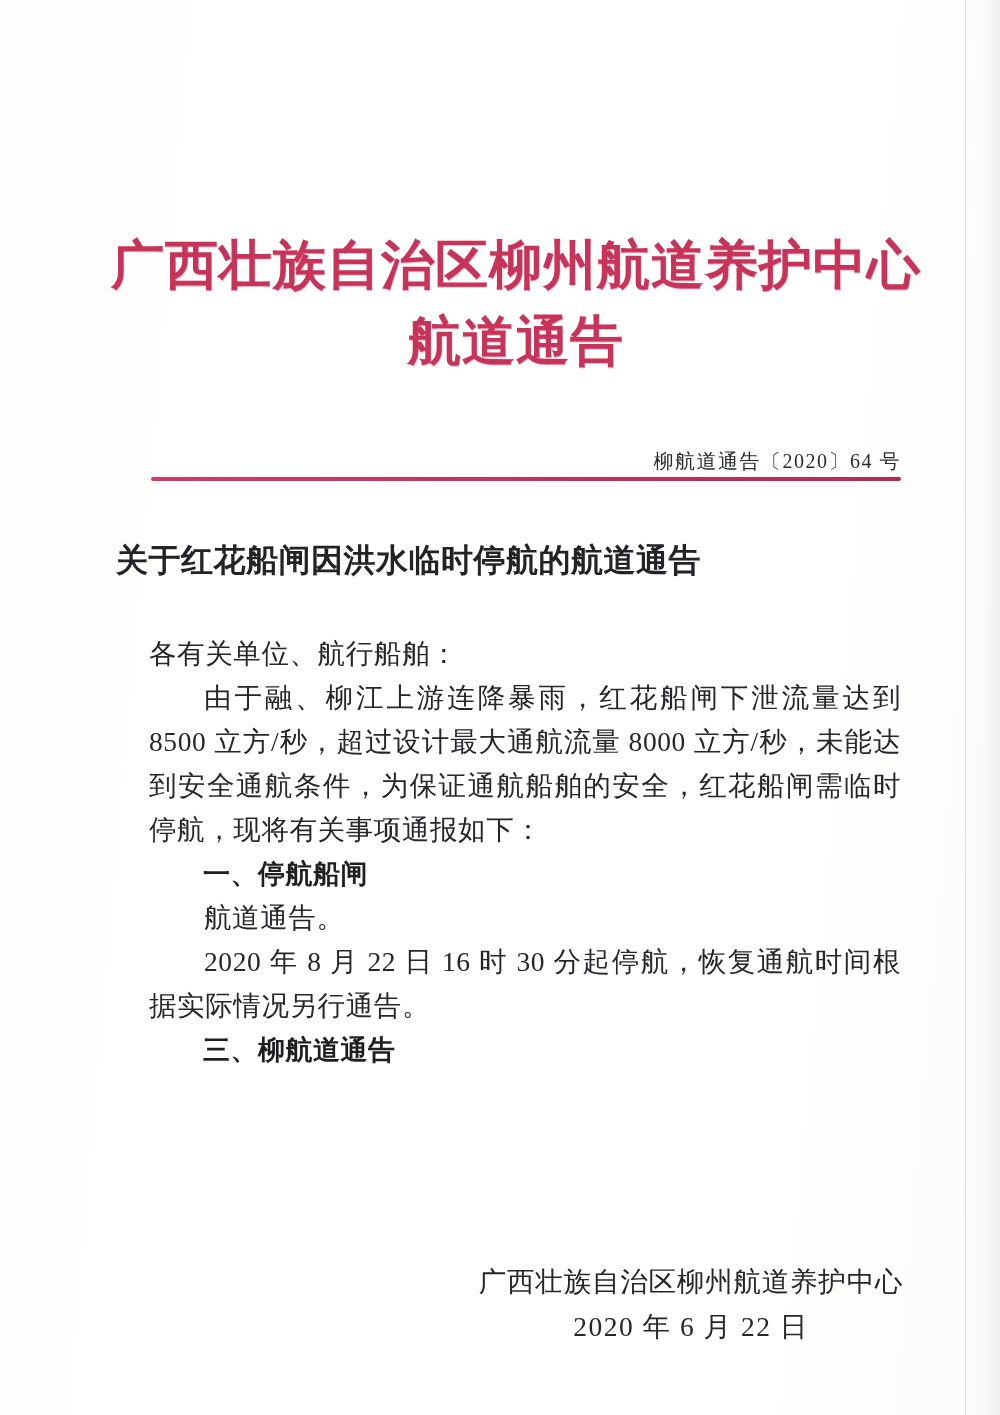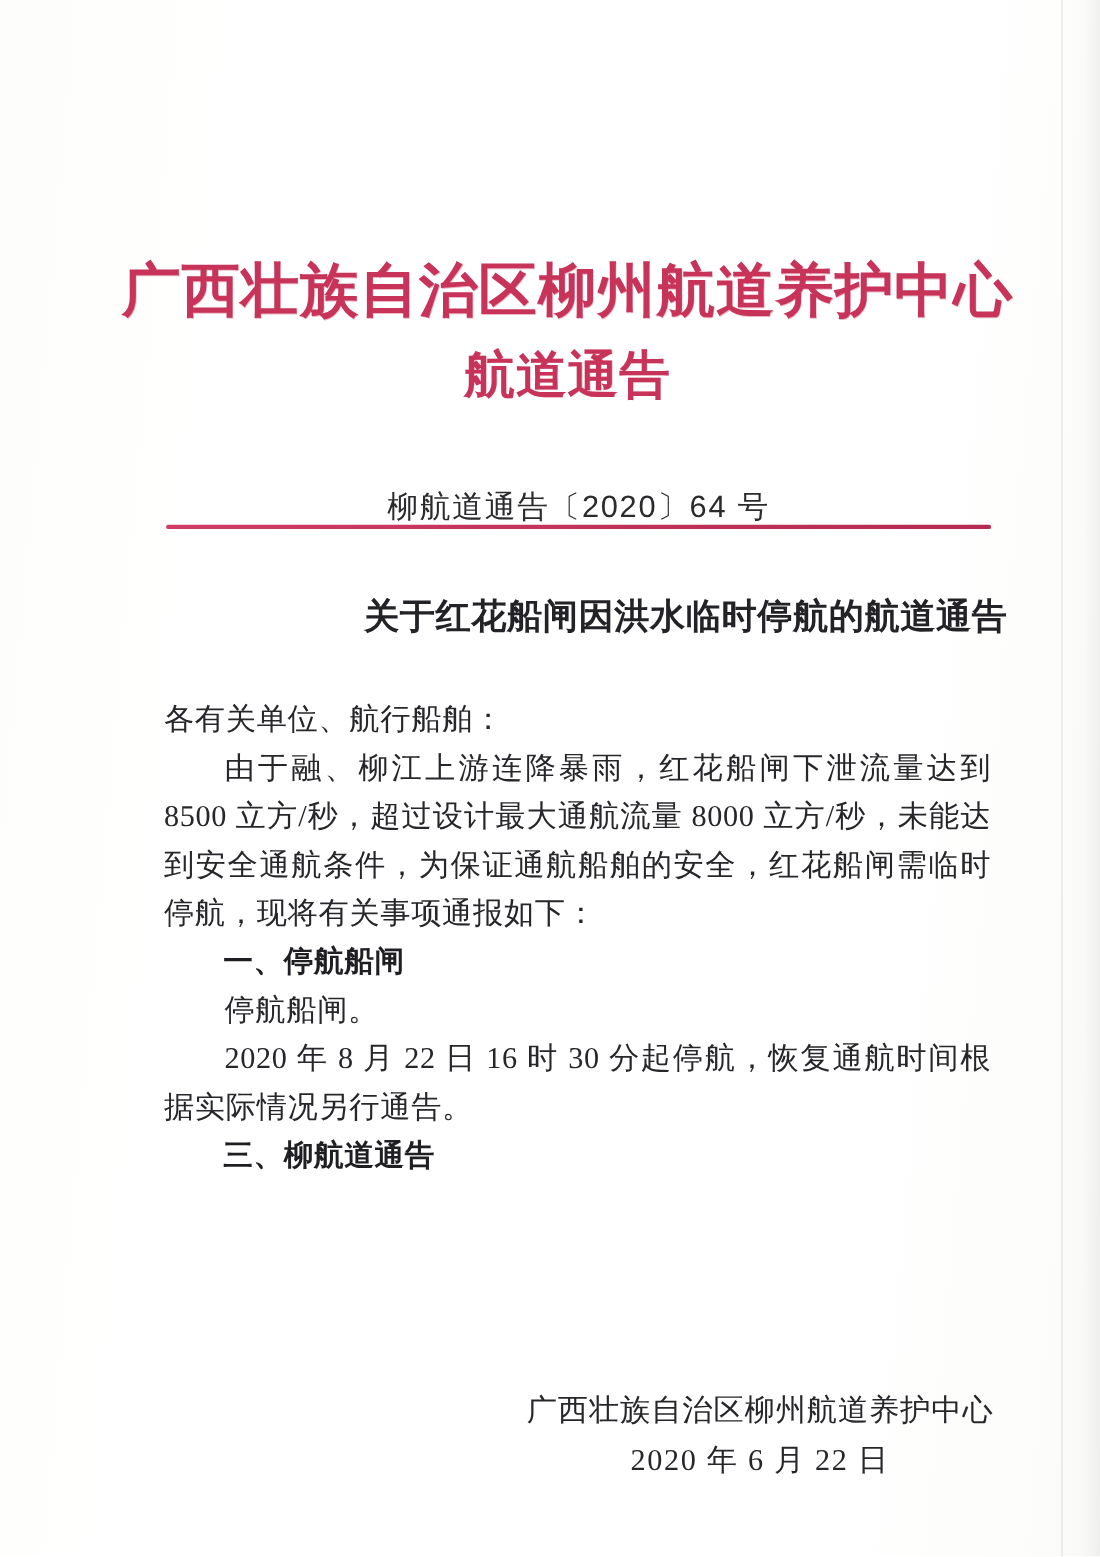--- a/index.html
+++ b/index.html
@@ -68,54 +68,54 @@
     font-family: "DejaVu Serif", "Liberation Serif", serif;
     font-weight: 700;
     font-size: 53px;
     line-height: 76px;
     letter-spacing: 1px;
     color: #c73359;
     text-shadow: 0.5px 0.5px 0 rgba(199,51,89,0.35);
     white-space: nowrap;
   }
   .masthead-line.second {
-    font-size: 46px;
+    font-size: 53px;
   }
 
   
   .doc-number {
     position: absolute;
     left: 135px;
     top: 404px;
     width: 750px;
-    text-align: center;
-    font-size: 28px;
+    text-align: right;
+    font-size: 20px;
     line-height: 34px;
     color: #2b2b2e;
-    font-family: Liberation Sans, sans-serif;
+    font-family: Liberation Serif, serif;
     letter-spacing: 1.5px;
   }
 
   .red-rule {
     position: absolute;
     left: 135px;
     top: 437px;
     width: 750px;
     height: 4px;
     background: linear-gradient(to right, #d23b63 0%, #c0315a 55%, #b62a52 100%);
     border-radius: 2px;
   }
 
   
   .subject-title {
     position: absolute;
     left: 100px;
     top: 497px;
     width: 800px;
-    text-align: right;
+    text-align: left;
     font-family: "DejaVu Serif", "Liberation Serif", serif;
     font-weight: 700;
     font-size: 32px;
     line-height: 46px;
     color: #232327;
     letter-spacing: 0.5px;
     white-space: nowrap;
   }
 
   
@@ -190,21 +190,21 @@
     <div class="red-rule"></div>
 
     <div class="subject-title">关于红花船闸因洪水临时停航的航道通告</div>
 
     <div class="body-block">
       <p class="salutation">各有关单位、航行船舶：</p>
 
       <p class="para">由于融、柳江上游连降暴雨，红花船闸下泄流量达到 8500 立方/秒，超过设计最大通航流量 8000 立方/秒，未能达到安全通航条件，为保证通航船舶的安全，红花船闸需临时停航，现将有关事项通报如下：</p>
 
       <p class="section-heading">一、停航船闸</p>
-      <p class="section-body">停航船闸。</p>
+      <p class="section-body">航道通告。</p>
 
       <p class="section-body">2020 年 8 月 22 日 16 时 30 分起停航，恢复通航时间根据实际情况另行通告。</p>
 
       <p class="section-heading">三、柳航道通告</p>
 
     </div>
 
     <div class="signature">
       <div class="signature-issuer">广西壮族自治区柳州航道养护中心</div>
       <div class="signature-date">2020 年 6 月 22 日</div>

